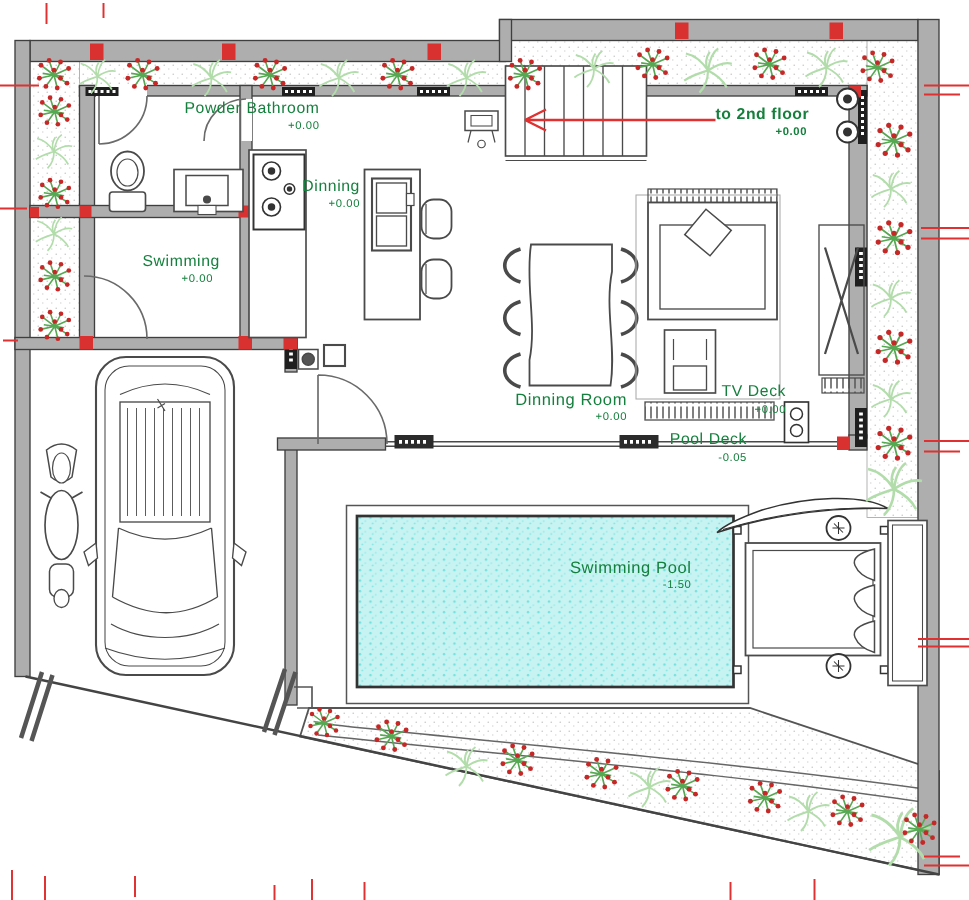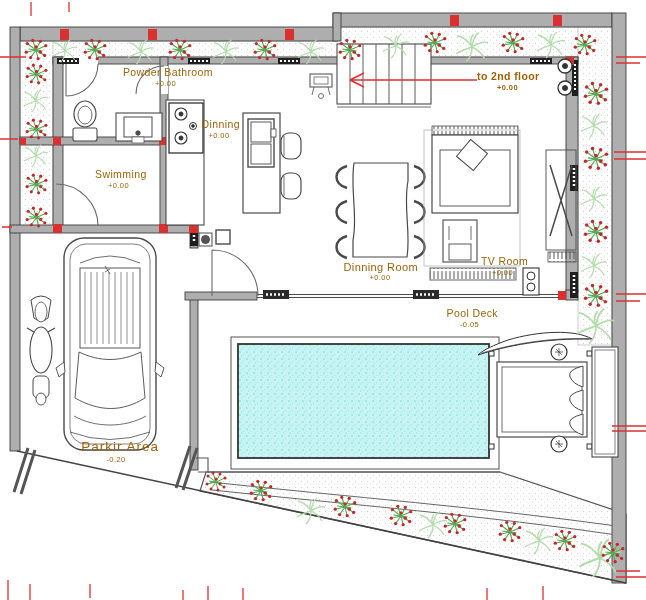--- a/index.html
+++ b/index.html
@@ -1,23 +1,23 @@
 <!DOCTYPE html>
 <html><head>
 <meta charset="utf-8">
 <style>
   html,body{margin:0;padding:0;background:#ffffff;}
   .plan{
     position:relative;width:646px;height:600px;background:#ffffff;overflow:hidden;
     font-family:"Liberation Sans",sans-serif;
   }
   .plan svg{position:absolute;left:0;top:0;}
-  .lbl{position:absolute;color:#a16207;letter-spacing:.4px;line-height:1.1;}
+  .lbl{position:absolute;color:#15803d;letter-spacing:.4px;line-height:1.1;}
   .lbl .nm{font-size:10.5px;text-align:right;white-space:nowrap;}
-  .lbl .el{font-size:7.5px;text-align:center;margin-top:1px;}
+  .lbl .el{font-size:7.5px;text-align:right;margin-top:1px;}
   .lbl.md .nm{font-size:11px;}
   .lbl.big .nm{font-size:13.5px;letter-spacing:1px;}
 </style>
 </head>
 <body>
 
 <div class="plan">
 
 <svg width="646" height="600" viewBox="0 0 646 600">
   <defs>
@@ -380,28 +380,28 @@
   <div class="nm">to 2nd floor</div>
   <div class="el">+0.00</div>
 </div>
 
 <div class="lbl md" style="left:342px;top:261px;width:76px;">
   <div class="nm">Dinning Room</div>
   <div class="el">+0.00</div>
 </div>
 
 <div class="lbl" style="left:481px;top:256px;width:43px;">
-  <div class="nm">TV Room</div>
-  <div class="el">+0.00</div>
-</div>
-
-<div class="lbl" style="left:441px;top:308px;width:57px;">
+  <div class="nm">TV Deck</div>
+  <div class="el">+0.00</div>
+</div>
+
+<div class="lbl" style="left:441px;top:288px;width:57px;">
   <div class="nm">Pool Deck</div>
   <div class="el">-0.05</div>
 </div>
 
-
-<div class="lbl big" style="left:73px;top:440px;width:86px;">
-  <div class="nm">Parkir Area</div>
-  <div class="el">-0.20</div>
-</div>
+<div class="lbl md" style="left:377px;top:373px;width:84px;">
+  <div class="nm">Swimming Pool</div>
+  <div class="el">-1.50</div>
+</div>
+
 
 </div>
 
 </body></html>

